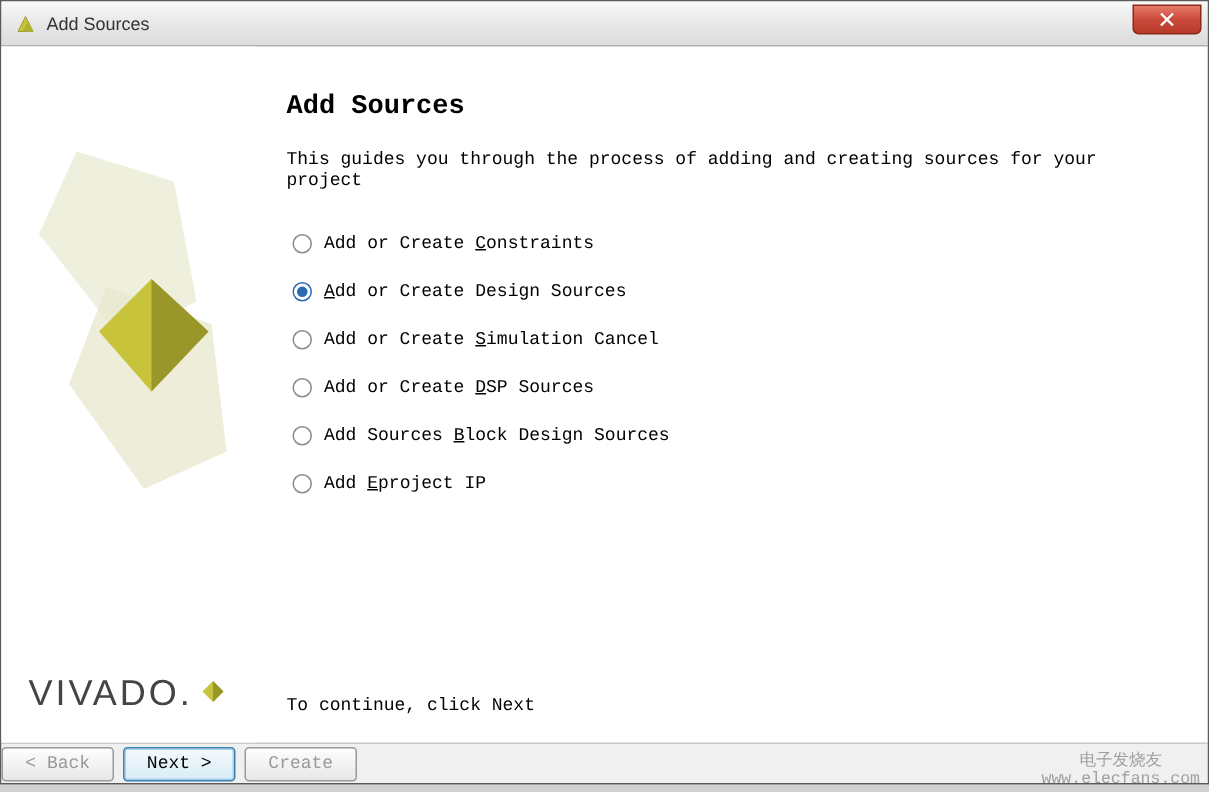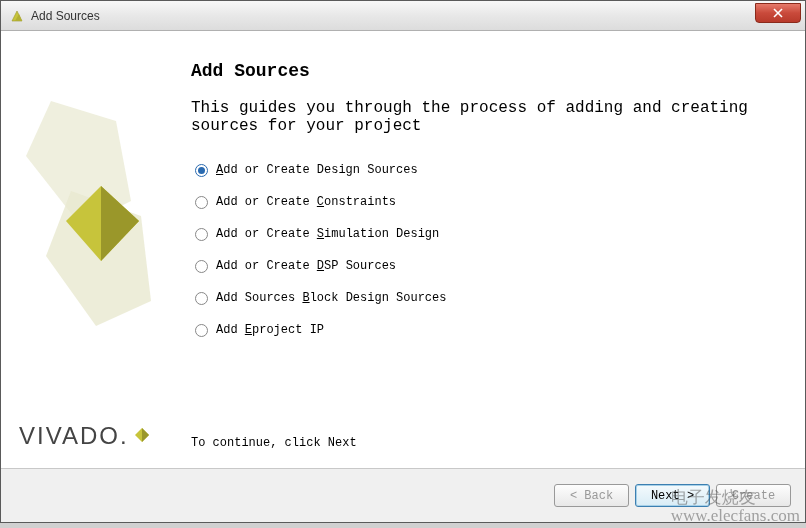--- a/index.html
+++ b/index.html
@@ -98,21 +98,21 @@
     }
     .main-title {
       font-family: "Courier New", monospace;
       font-size: 18px;
       font-weight: bold;
       color: #000;
       margin-bottom: 18px;
     }
     .main-desc {
       font-family: "Courier New", monospace;
-      font-size: 16px;
+      font-size: 12px;
       color: #000;
       margin-bottom: 28px;
     }
     .options {
       display: flex;
       flex-direction: column;
       gap: 18px;
       padding-left: 4px;
     }
     .radio-row {
@@ -153,25 +153,24 @@
       font-size: 12px;
       color: #000;
       padding-bottom: 8px;
     }
     .separator {
       height: 1px;
       background: #c8c8c8;
       margin: 0;
     }
     .button-bar {
-      height: 53px;
+      height: 26px;
       background: #f0f0f0;
       display: flex;
       align-items: center;
-      justify-content: flex-end;
       gap: 6px;
       padding-right: 14px;
     }
     .btn {
       min-width: 75px;
       height: 23px;
       font-family: "Courier New", monospace;
       font-size: 12px;
       border: 1px solid #999;
       background: linear-gradient(to bottom, #fdfdfd, #e8e8e8);
@@ -188,24 +187,24 @@
     }
     .btn.primary {
       border: 1px solid #3c7fb1;
       box-shadow: 0 0 0 1px #a6d0e8 inset;
       background: linear-gradient(to bottom, #f4fafd, #d8ecf6);
     }
     .watermark {
       position: absolute;
       right: 6px;
       bottom: 2px;
-      font-family: Liberation Serif, serif;
-      font-size: 17px;
+      font-family: Liberation Mono, monospace;
+      font-size: 11px;
       color: rgba(80,80,80,0.5);
-      text-align: left;
+      text-align: center;
       line-height: 1.1;
       pointer-events: none;
     }
   </style>
 </head>
 <body>
 
 <div class="window">
 
   <div class="titlebar">
@@ -243,34 +242,34 @@
       </div>
     </div>
 
     <div class="main">
       <div class="main-title">Add Sources</div>
       <div class="main-desc">This guides you through the process of adding and creating sources for your project</div>
 
       <div class="options">
 
         <div class="radio-row">
+          <span class="radio-outer"></span>
+          <span class="radio-label"><span>Add or Create </span><u>C</u><span>onstraints</span></span>
+        </div>
+
+        <div class="radio-row">
           <span class="radio-outer selected">
               <span class="radio-inner"></span>
             </span>
           <span class="radio-label"><span></span><u>A</u><span>dd or Create Design Sources</span></span>
         </div>
 
         <div class="radio-row">
           <span class="radio-outer"></span>
-          <span class="radio-label"><span>Add or Create </span><u>C</u><span>onstraints</span></span>
-        </div>
-
-        <div class="radio-row">
-          <span class="radio-outer"></span>
-          <span class="radio-label"><span>Add or Create </span><u>S</u><span>imulation Design</span></span>
+          <span class="radio-label"><span>Add or Create </span><u>S</u><span>imulation Cancel</span></span>
         </div>
 
         <div class="radio-row">
           <span class="radio-outer"></span>
           <span class="radio-label"><span>Add or Create </span><u>D</u><span>SP Sources</span></span>
         </div>
 
         <div class="radio-row">
           <span class="radio-outer"></span>
           <span class="radio-label"><span>Add Sources </span><u>B</u><span>lock Design Sources</span></span>

